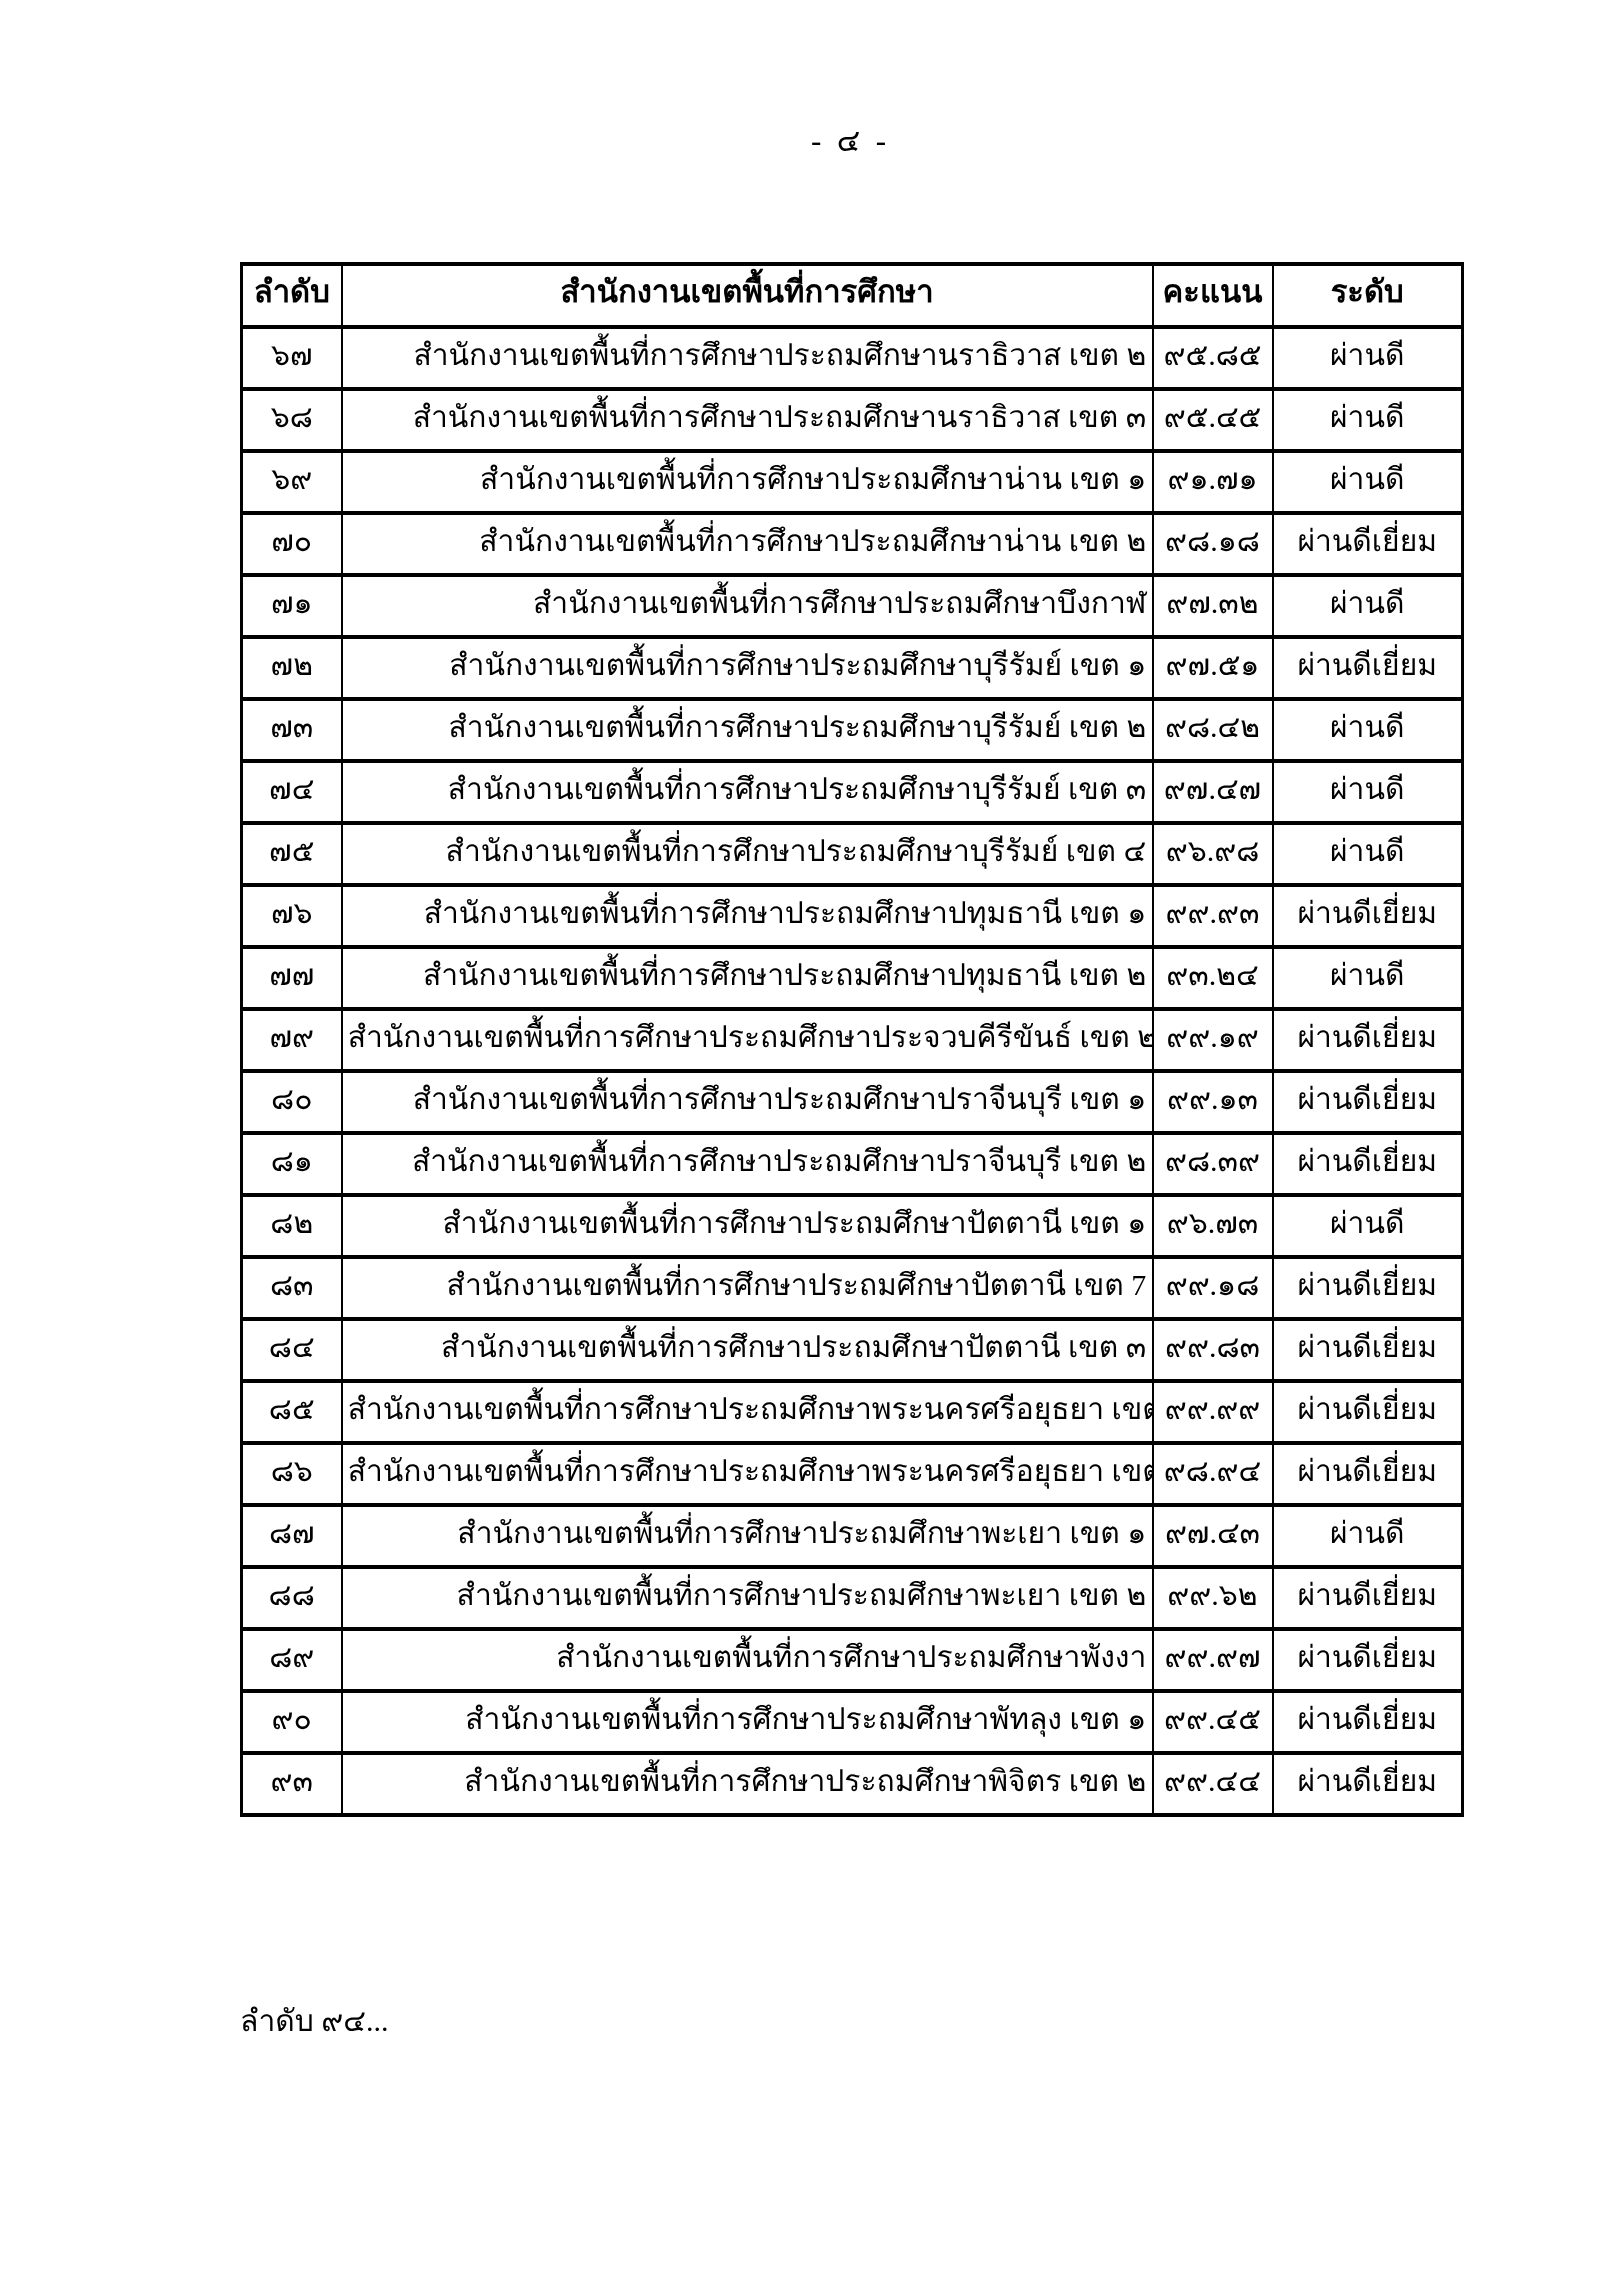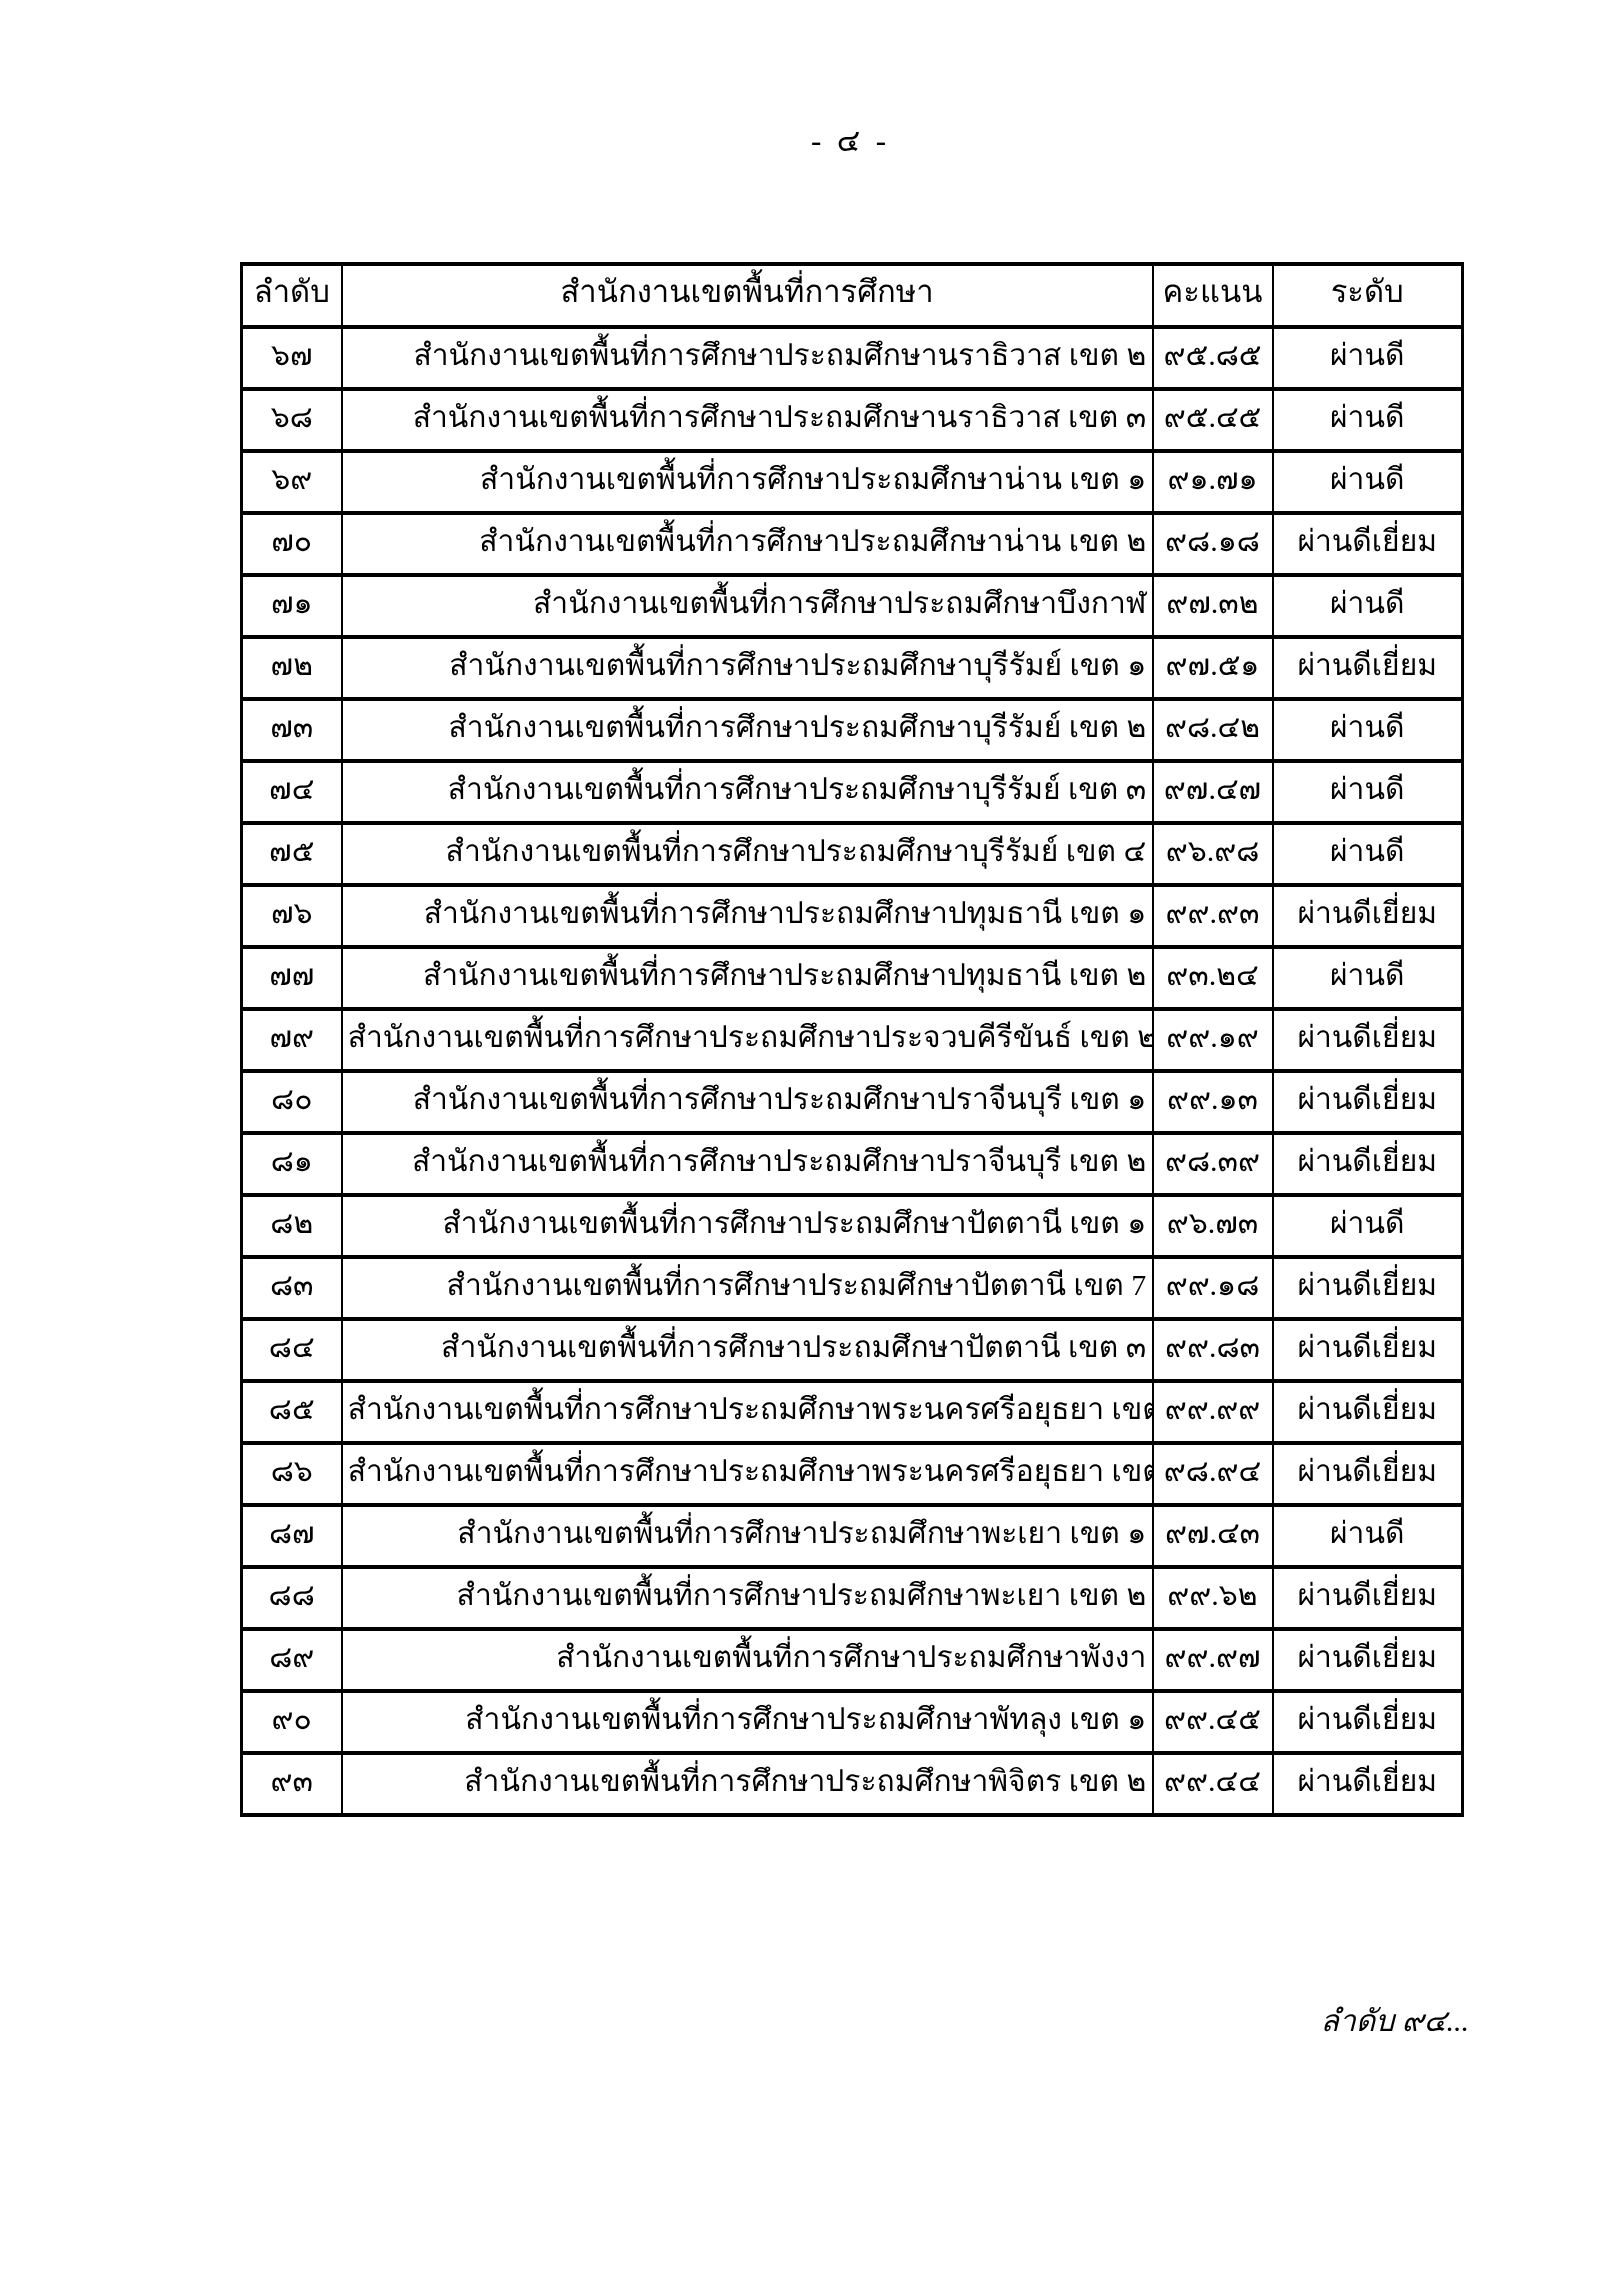--- a/index.html
+++ b/index.html
@@ -40,33 +40,32 @@
     vertical-align: middle;
     font-size: 30px;
     line-height: 1.15;
     padding: 0 5.2px 6.5px 5.2px;
     overflow: hidden;
     white-space: nowrap;
   }
   table.results thead tr { height: 63px; }
   table.results tbody tr { height: 62px; }
   table.results th {
-    font-weight: normal;
+    font-weight: bold;
     font-size: 31px;
     text-align: center;
   }
   td.no, td.score, td.level { text-align: center; }
   td.office { text-align: right; padding-left: 15.7px; }
   .footer-note {
     position: absolute;
     left: 240px; top: 2004px; width: 1229px;
-    text-align: right;
+    text-align: left;
     font-size: 30px;
     line-height: 1.15;
-    font-style: italic;
   }
 </style>
 </head>
 <body>
 
 <div class="page">
 
   <div class="page-number">- ๔ -</div>
 
   <table class="results">

